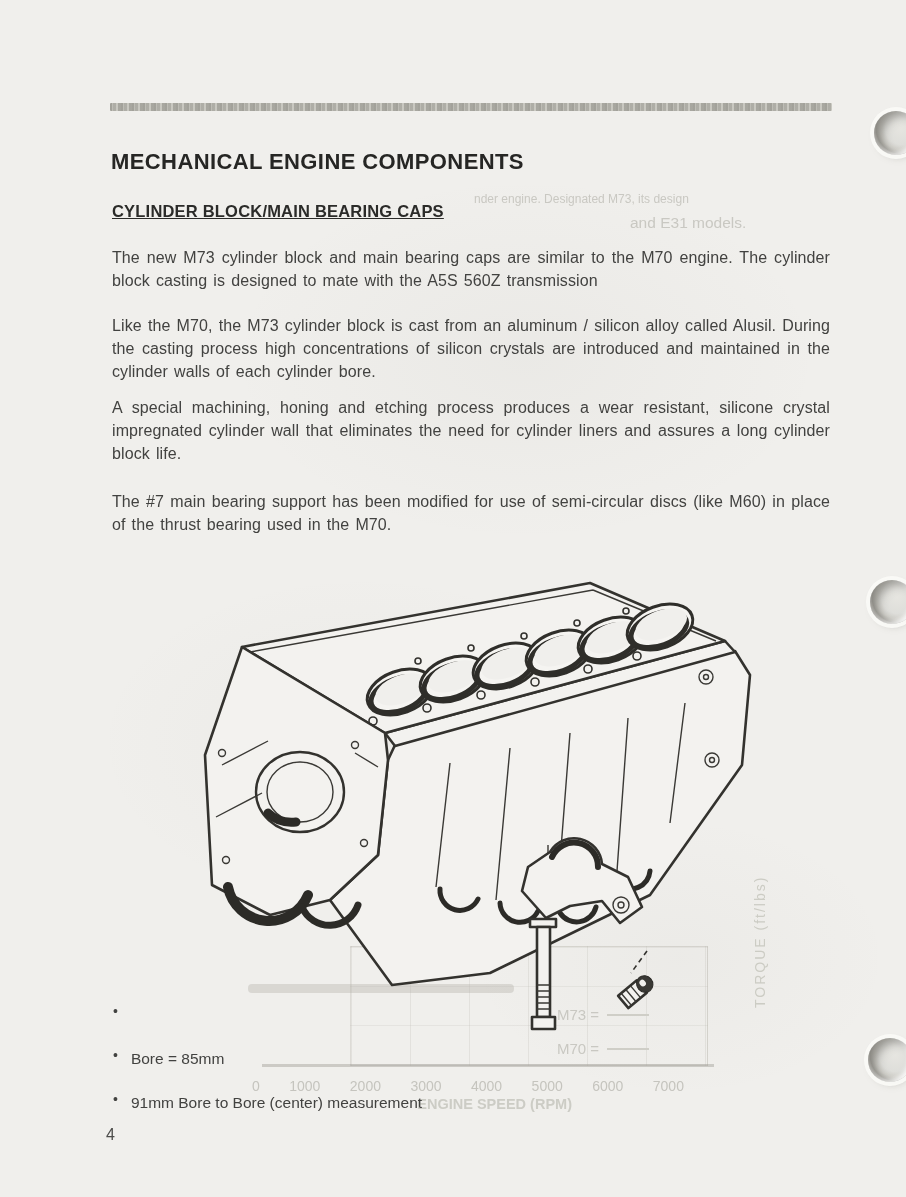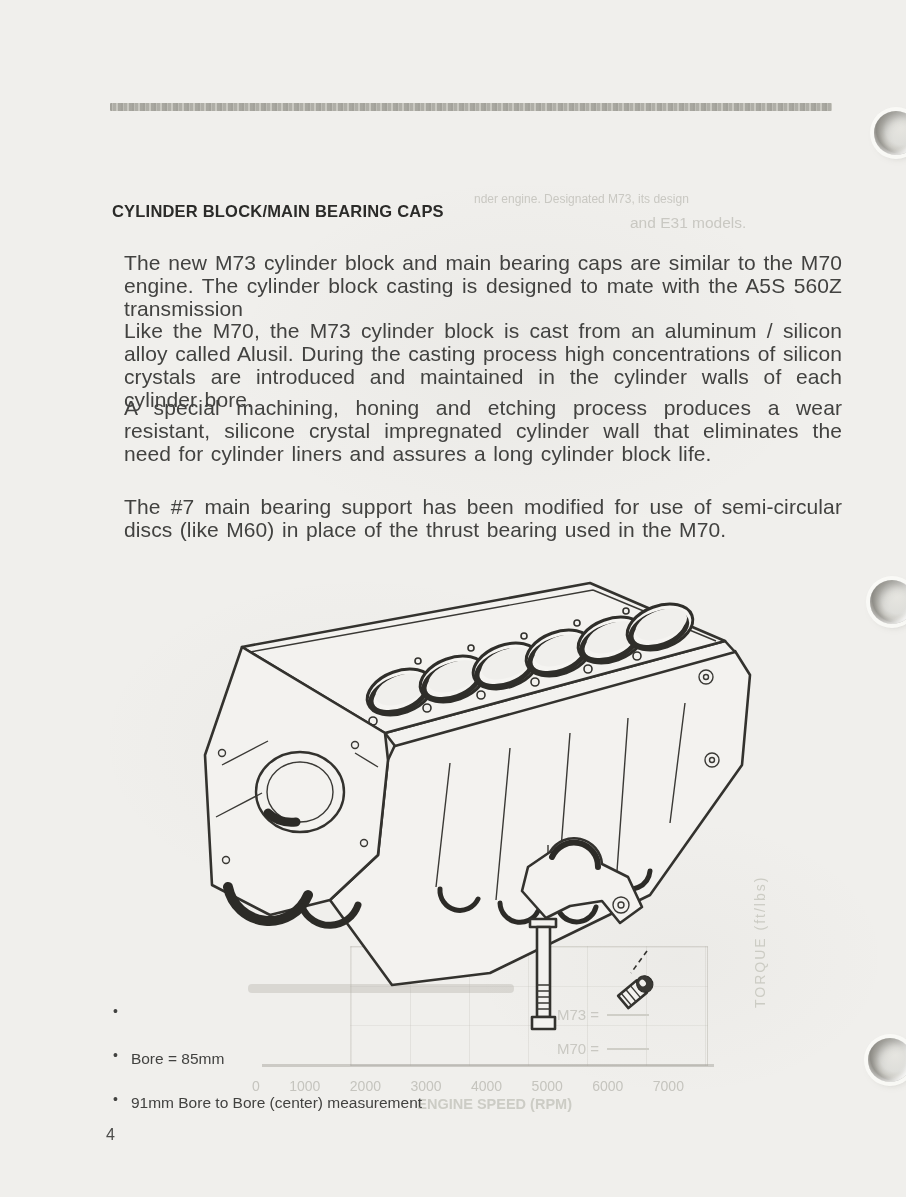--- a/index.html
+++ b/index.html
@@ -23,25 +23,25 @@
     background:
       repeating-linear-gradient(90deg,#95948c 0 2px,#b5b4ac 2px 3px,#a3a29a 3px 6px,#c2c1b9 6px 8px,#9b9a92 8px 11px);
     opacity:.85;border-radius:1px;
   }
   .page-title{
     position:absolute;left:111px;top:134px;
     font-size:22px;font-weight:700;letter-spacing:.4px;color:#262624;
   }
   .section-heading{
     position:absolute;left:112px;top:188px;
-    font-size:16.5px;font-weight:700;letter-spacing:.2px;color:#2b2b29;
+    font-size:16.5px;font-weight:700;letter-spacing:.2px;color:#2b2b29;text-decoration:underline;
   }
   .para{
-    position:absolute;left:124px;width:718px;
-    font-size:21px;line-height:23px;text-align:justify;
+    position:absolute;left:112px;width:718px;
+    font-size:16px;line-height:23px;text-align:justify;
     color:#424240;letter-spacing:.1px;word-spacing:1.5px;
   }
   #p1{top:230px;} #p2{top:298px;} #p3{top:385px;margin-top:11px;} #p4{top:474px;}
 
   
   .ghost{position:absolute;color:#c9c8c2;}
   .ghost-top1{left:474px;top:192px;font-size:12px;}
   .ghost-top2{left:630px;top:214px;font-size:15.5px;}
   .ghost-grid{
     left:350px;top:946px;width:356px;height:118px;
@@ -95,20 +95,21 @@
 </head>
 <body>
 
 <div class="page">
 
   <div class="header-rule"></div>
 
   <div class="ghost ghost-top1">nder engine. Designated M73, its design</div>
   <div class="ghost ghost-top2">and E31 models.</div>
 
+  <h1 class="page-title">MECHANICAL ENGINE COMPONENTS</h1>
   <h2 class="section-heading">CYLINDER BLOCK/MAIN BEARING CAPS</h2>
 
   <p class="para" id="p1">The new M73 cylinder block and main bearing caps are similar to the M70 engine. The cylinder block casting is designed to mate with the A5S 560Z transmission</p>
   <p class="para" id="p2">Like the M70, the M73 cylinder block is cast from an aluminum / silicon alloy called Alusil. During the casting process high concentrations of silicon crystals are introduced and maintained in the cylinder walls of each cylinder bore.</p>
   <p class="para" id="p3">A special machining, honing and etching process produces a wear resistant, silicone crystal impregnated cylinder wall that eliminates the need for cylinder liners and assures a long cylinder block life.</p>
   <p class="para" id="p4">The #7 main bearing support has been modified for use of semi-circular discs (like M60) in place of the thrust bearing used in the M70.</p>
 
   <div class="ghost ghost-grid"></div>
   <div class="ghost ghost-band"></div>
   <div class="ghost ghost-axisline"></div>

